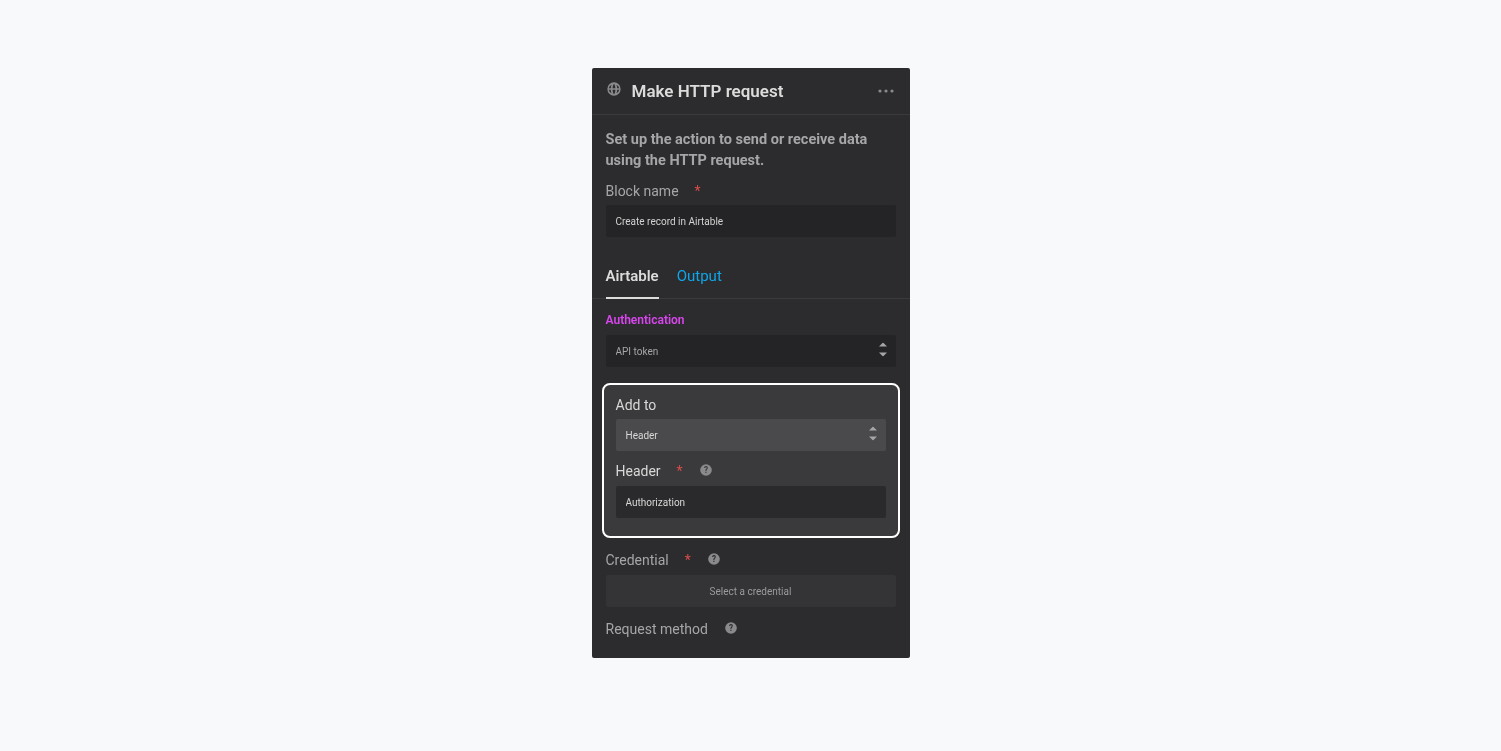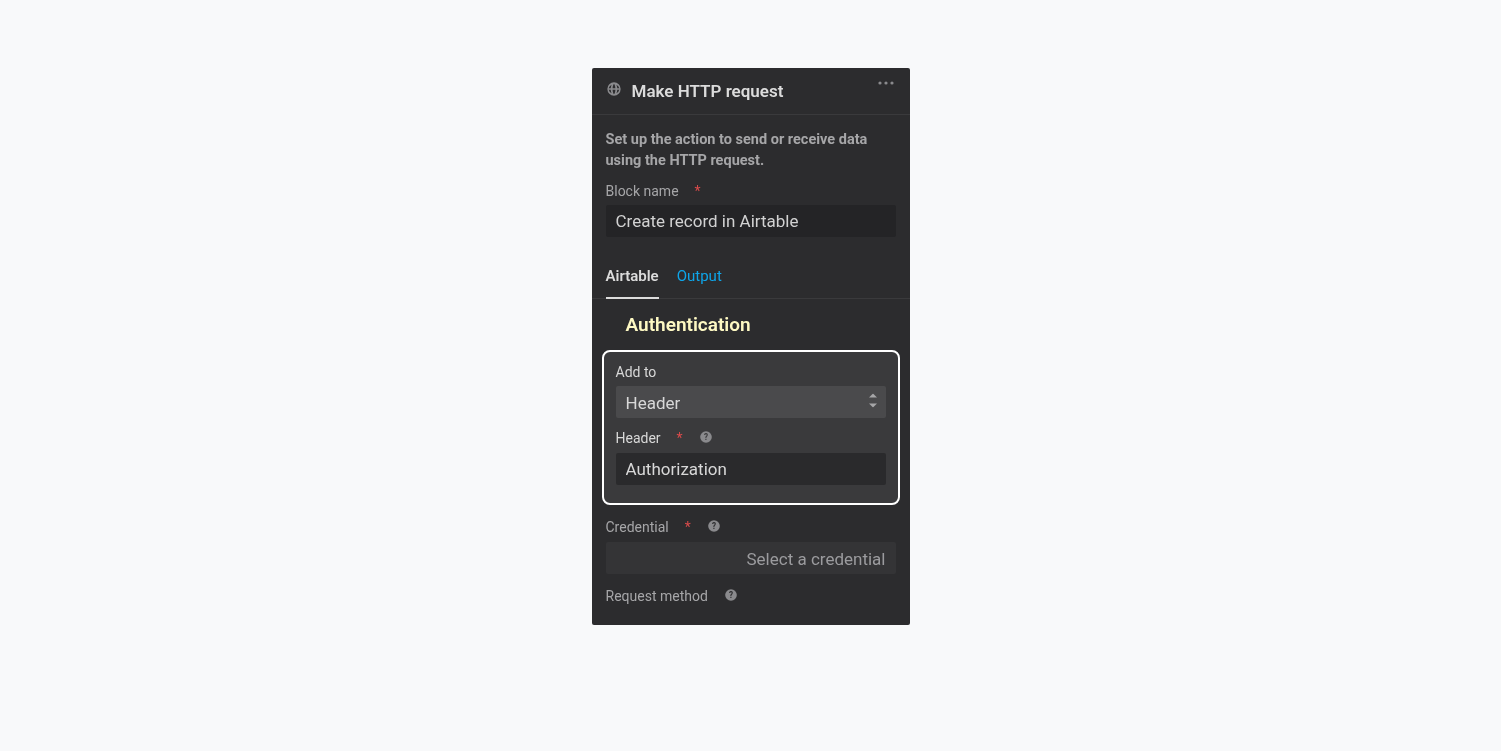--- a/index.html
+++ b/index.html
@@ -15,21 +15,21 @@
   }
   .panel {
     width: 318px;
     background: #2c2c2e;
     color: #c8c8c8;
     border-radius: 2px;
     overflow: hidden;
   }
   .panel-header {
     display: flex;
-    align-items: flex-start;
+    align-items: center;
     padding: 13px 14px;
     border-bottom: 1px solid #3a3a3c;
   }
   .panel-header .globe-icon {
     width: 16px; height: 16px;
     margin-right: 10px;
     color: #8a8a8d;
   }
   .panel-title {
     flex: 1;
@@ -67,21 +67,21 @@
   .req { color: #d94b4b; }
   .help-icon {
     width: 14px; height: 14px;
     color: #8a8a8d;
   }
   .text-input, .select-input, .btn-input {
     width: 100%;
     background: #242426;
     border: none;
     color: #d2d2d2;
-    font-size: 17px;
+    font-size: 10px;
     padding: 7px 10px;
     border-radius: 2px;
     font-family: inherit;
     outline: none;
     height: 32px;
   }
   .select-wrap {
     position: relative;
   }
   .select-input {
@@ -94,21 +94,21 @@
     right: 8px;
     top: 50%;
     transform: translateY(-50%);
     pointer-events: none;
     color: #a6a6a8;
     width: 10px;
   }
   .btn-input {
     background: #343436;
     color: #9b9b9e;
-    text-align: right;
+    text-align: center;
     cursor: pointer;
   }
   .tabs {
     display: flex;
     padding: 0 14px;
     border-bottom: 1px solid #3a3a3c;
     margin-top: 8px;
     gap: 18px;
   }
   .tab {
@@ -119,24 +119,23 @@
     border-bottom: 2px solid transparent;
     margin-bottom: -1px;
   }
   .tab.active {
     color: #dcdcdc;
     font-weight: 600;
     border-bottom: 2px solid #dcdcdc;
   }
   .section-title {
     padding: 14px 14px 8px 14px;
-    font-size: 19px;
+    font-size: 12px;
     font-weight: 600;
-    color: #fef9c3;
-    margin-left: 20px;
+    color: #d946ef;
   }
   .highlight-box {
     margin: 6px 10px 10px 10px;
     border: 2px solid #ffffff;
     border-radius: 8px;
     background: #3a3a3c;
     padding: 8px 6px 10px 6px;
   }
   .highlight-box .field { padding: 4px 6px 8px 6px; }
   .highlight-box .field-label { color: #d8d8d8; }
@@ -181,20 +180,32 @@
     <input class="text-input" type="text" value="Create record in Airtable" style="">
   </div>
 
   <div class="tabs">
     <div class="tab active">Airtable</div>
     <div class="tab">Output</div>
   </div>
 
   <div class="section-title">Authentication</div>
 
+  <div class="field" style="padding-top:0;">
+    <div class="select-wrap">
+      <select class="select-input">
+        <option>API token</option>
+      </select>
+      <span class="select-caret">
+        <svg viewBox="0 0 10 14" fill="currentColor">
+            <path d="M5 0L1 4h8L5 0zm0 14l4-4H1l4 4z"></path>
+          </svg>
+      </span>
+    </div>
+  </div>
 
   <div class="highlight-box">
 
     <div class="field">
       <div class="field-label">Add to</div>
       <div class="select-wrap">
         <select class="select-input light">
           <option>Header</option>
         </select>
         <span class="select-caret">

